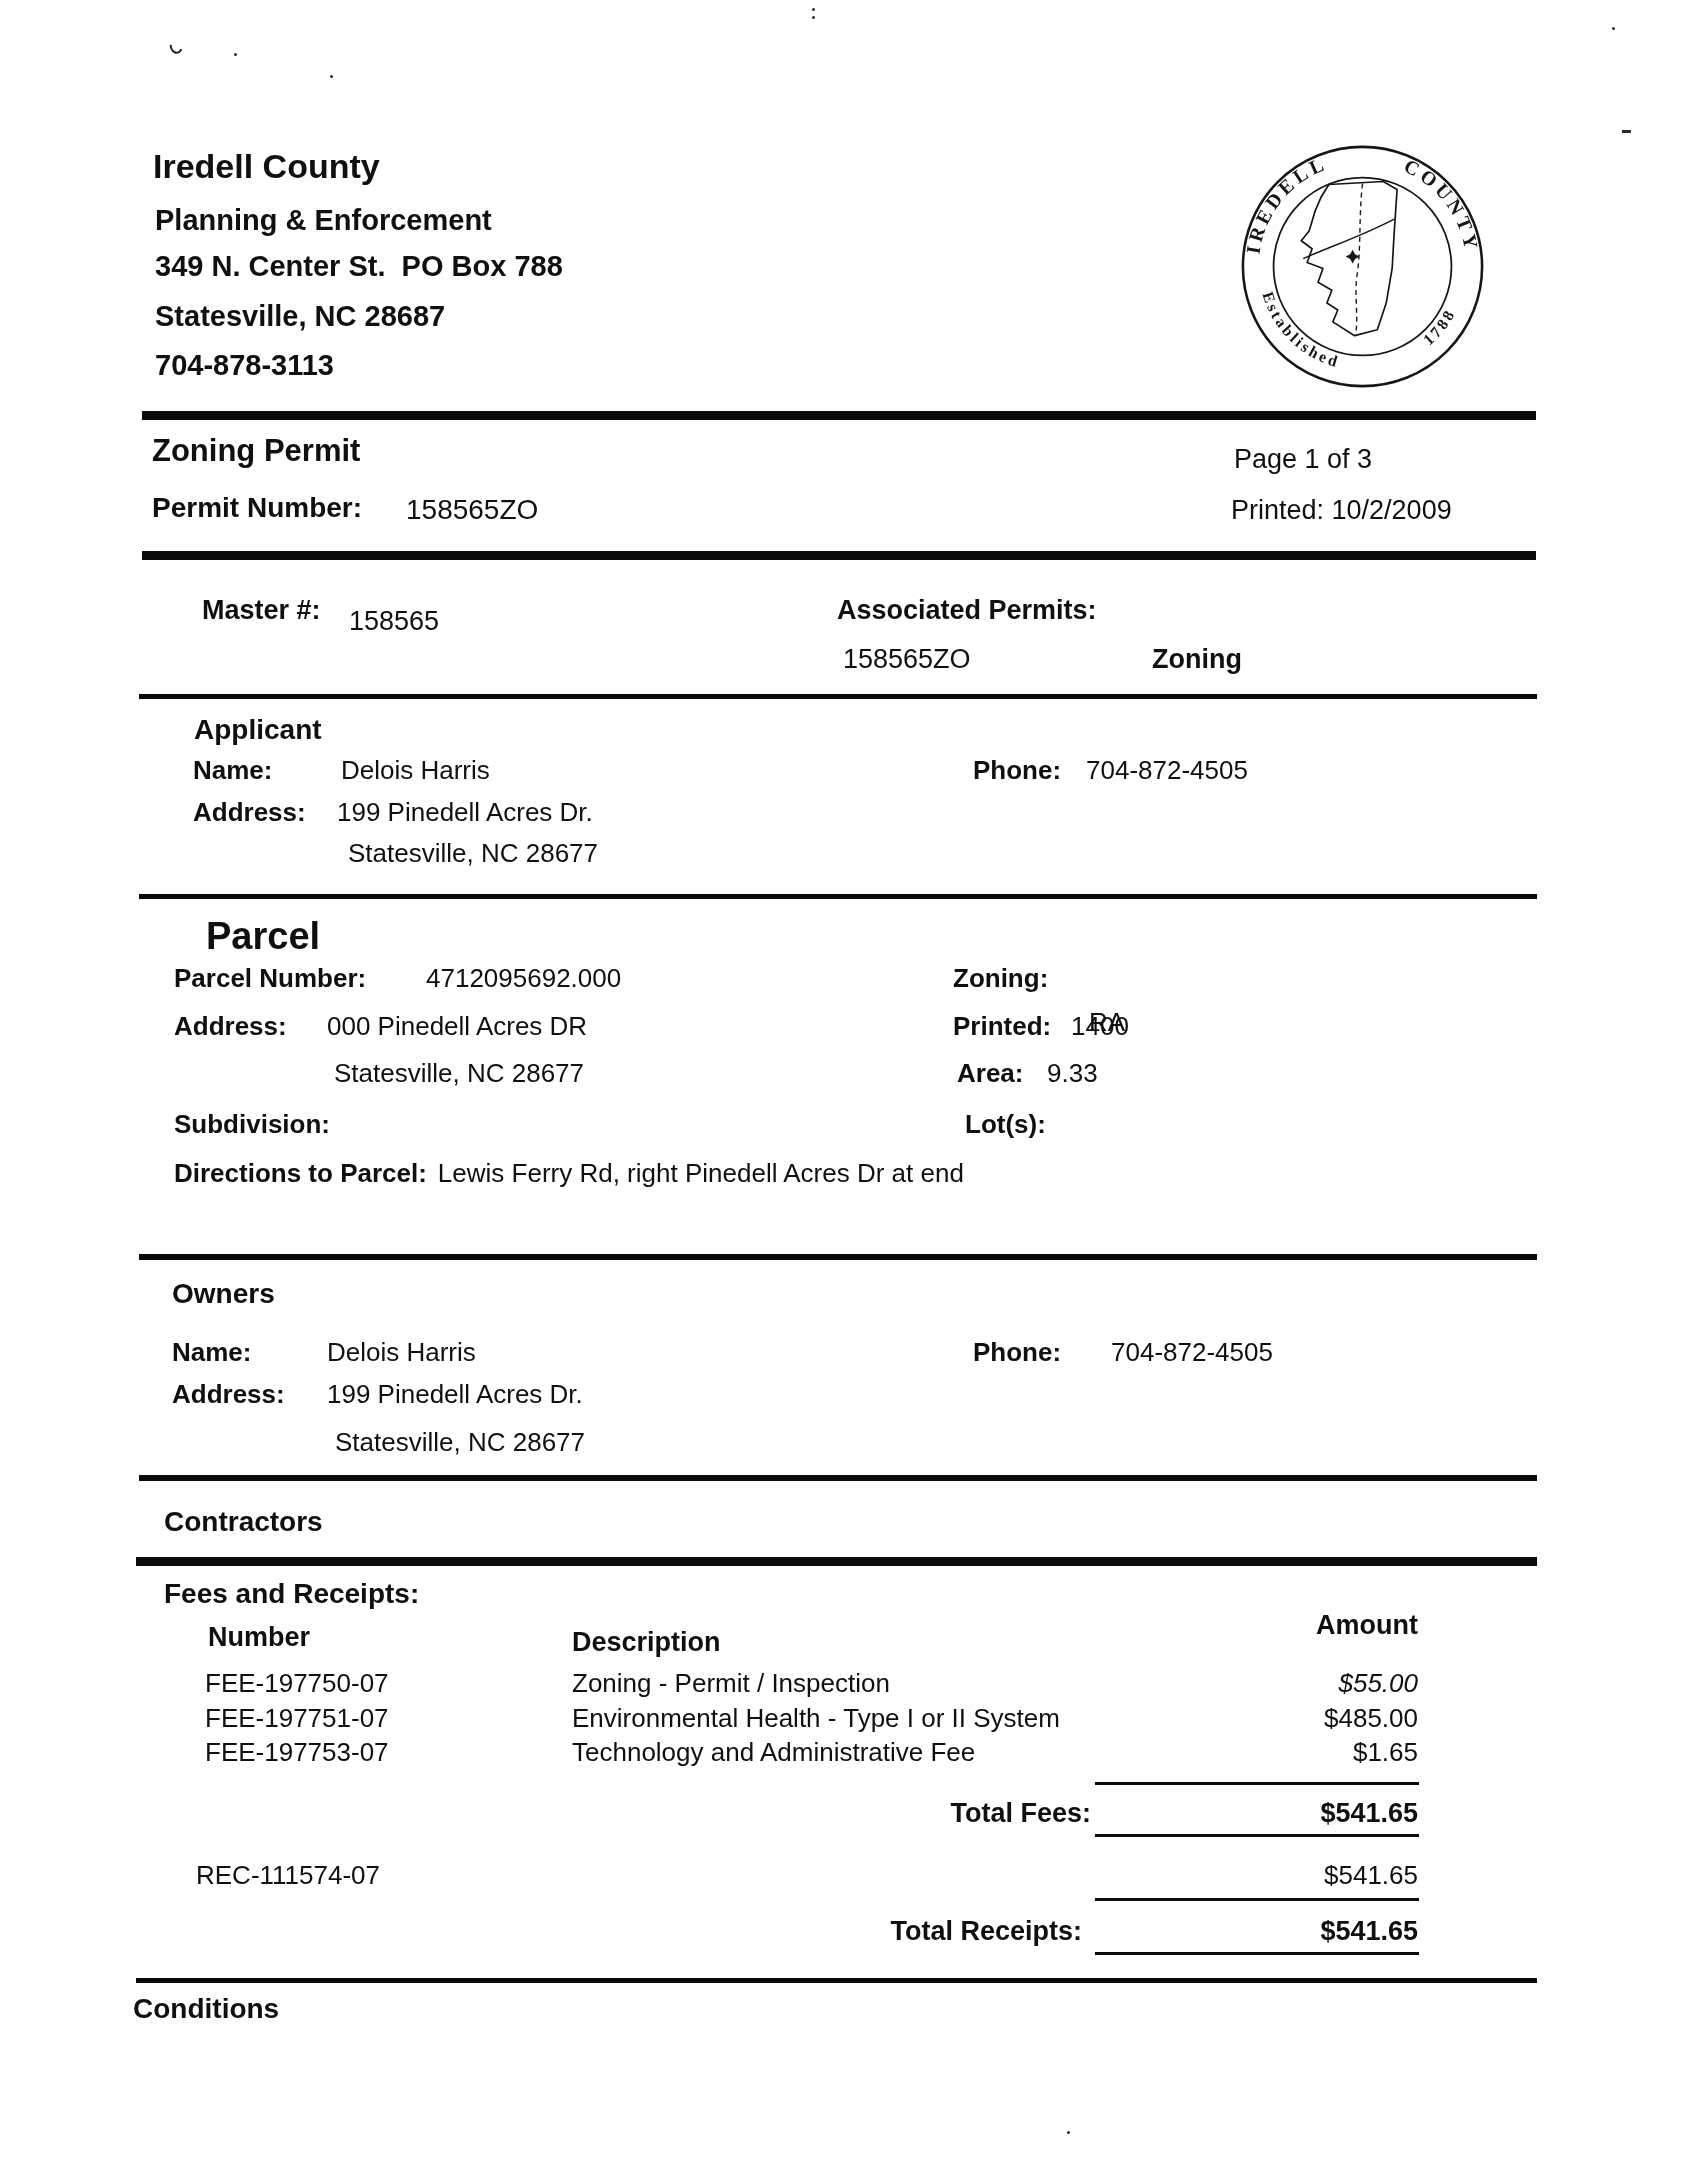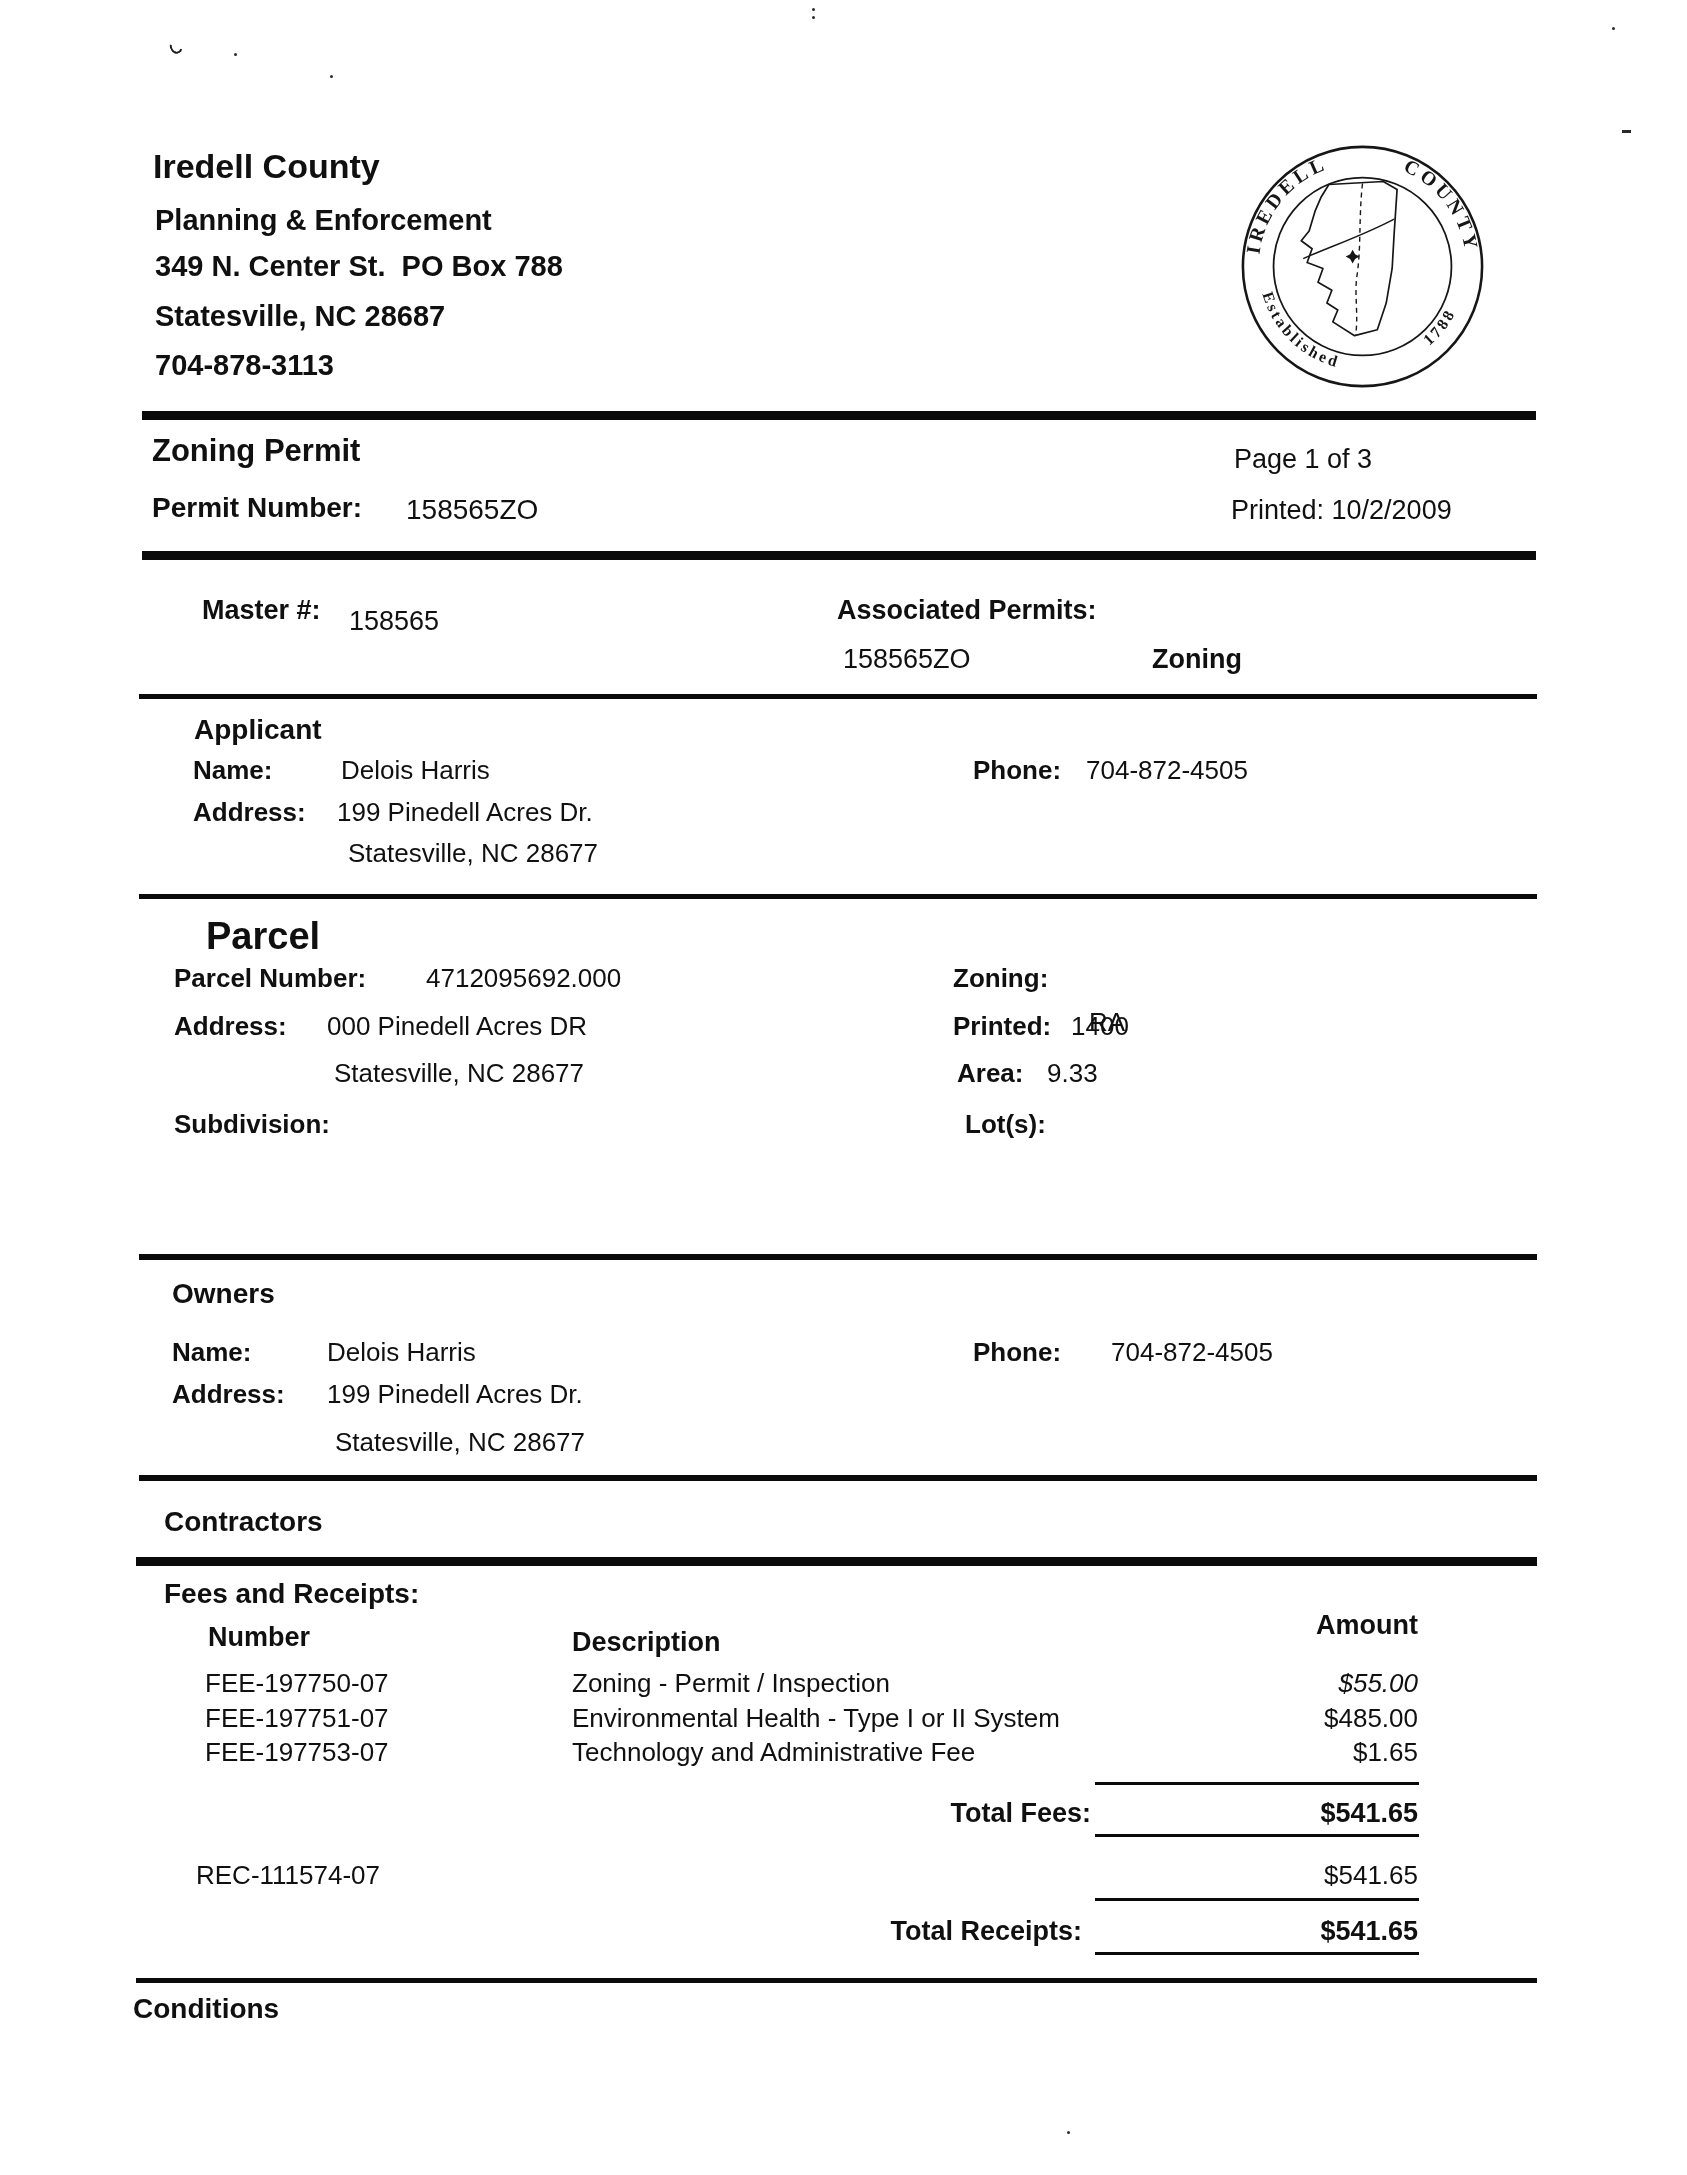--- a/index.html
+++ b/index.html
@@ -100,20 +100,23 @@
   <div class="t" style="left:1089px;top:1008px;font-size:26px;">RA</div>
   <div class="t b" style="left:174px;top:1012px;font-size:26px;">Address:</div>
   <div class="t" style="left:327px;top:1012px;font-size:26px;">000 Pinedell Acres DR</div>
   <div class="t b" style="left:953px;top:1012px;font-size:26px;">Printed:</div>
   <div class="t" style="left:1071px;top:1012px;font-size:26px;">1400</div>
   <div class="t" style="left:334px;top:1059px;font-size:26px;">Statesville, NC 28677</div>
   <div class="t b" style="left:957px;top:1059px;font-size:26px;">Area:</div>
   <div class="t" style="left:1047px;top:1059px;font-size:26px;">9.33</div>
   <div class="t b" style="left:174px;top:1110px;font-size:26px;">Subdivision:</div>
   <div class="t b" style="left:965px;top:1110px;font-size:26px;">Lot(s):</div>
+  <div class="t" style="left:174px;top:1159px;font-size:26px;">
+    <span class="b">Directions to Parcel:</span><span style="margin-left:11px;">Lewis Ferry Rd, right Pinedell Acres Dr at end</span>
+  </div>
 
   <div class="rule" style="left:139px;top:1254px;width:1398px;height:6px;"></div>
   <div class="t b" style="left:172px;top:1278px;font-size:28px;">Owners</div>
   <div class="t b" style="left:172px;top:1338px;font-size:26px;">Name:</div>
   <div class="t" style="left:327px;top:1338px;font-size:26px;">Delois Harris</div>
   <div class="t b" style="left:973px;top:1338px;font-size:26px;">Phone:</div>
   <div class="t" style="left:1111px;top:1338px;font-size:26px;">704-872-4505</div>
   <div class="t b" style="left:172px;top:1380px;font-size:26px;">Address:</div>
   <div class="t" style="left:327px;top:1380px;font-size:26px;">199 Pinedell Acres Dr.</div>
   <div class="t" style="left:335px;top:1428px;font-size:26px;">Statesville, NC 28677</div>

